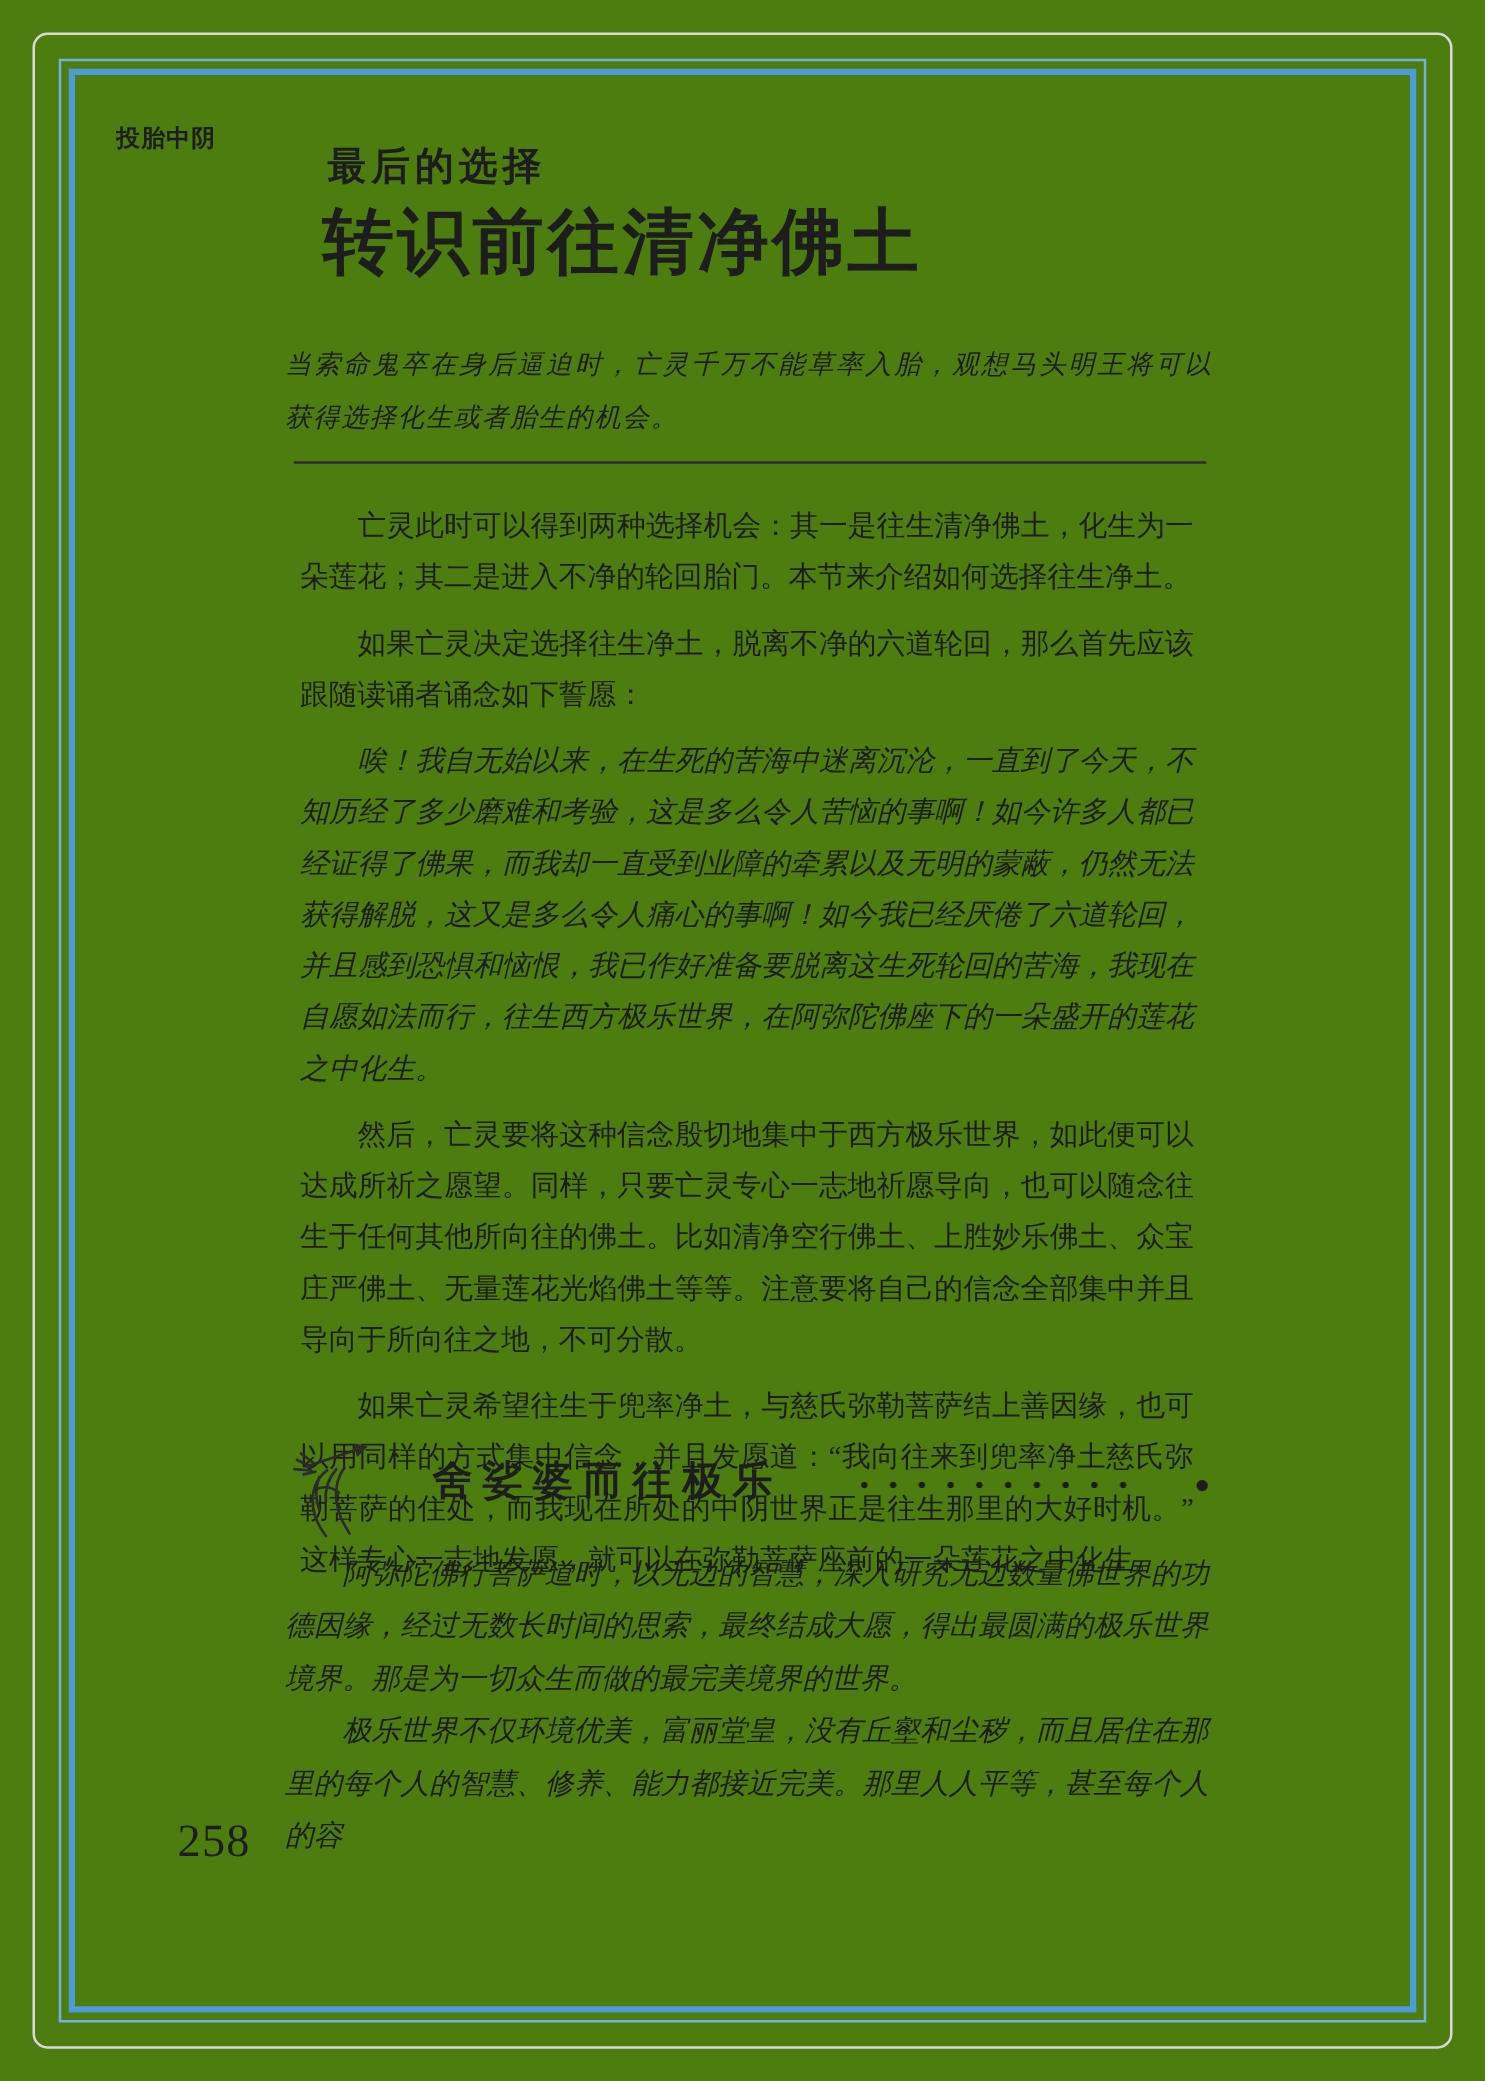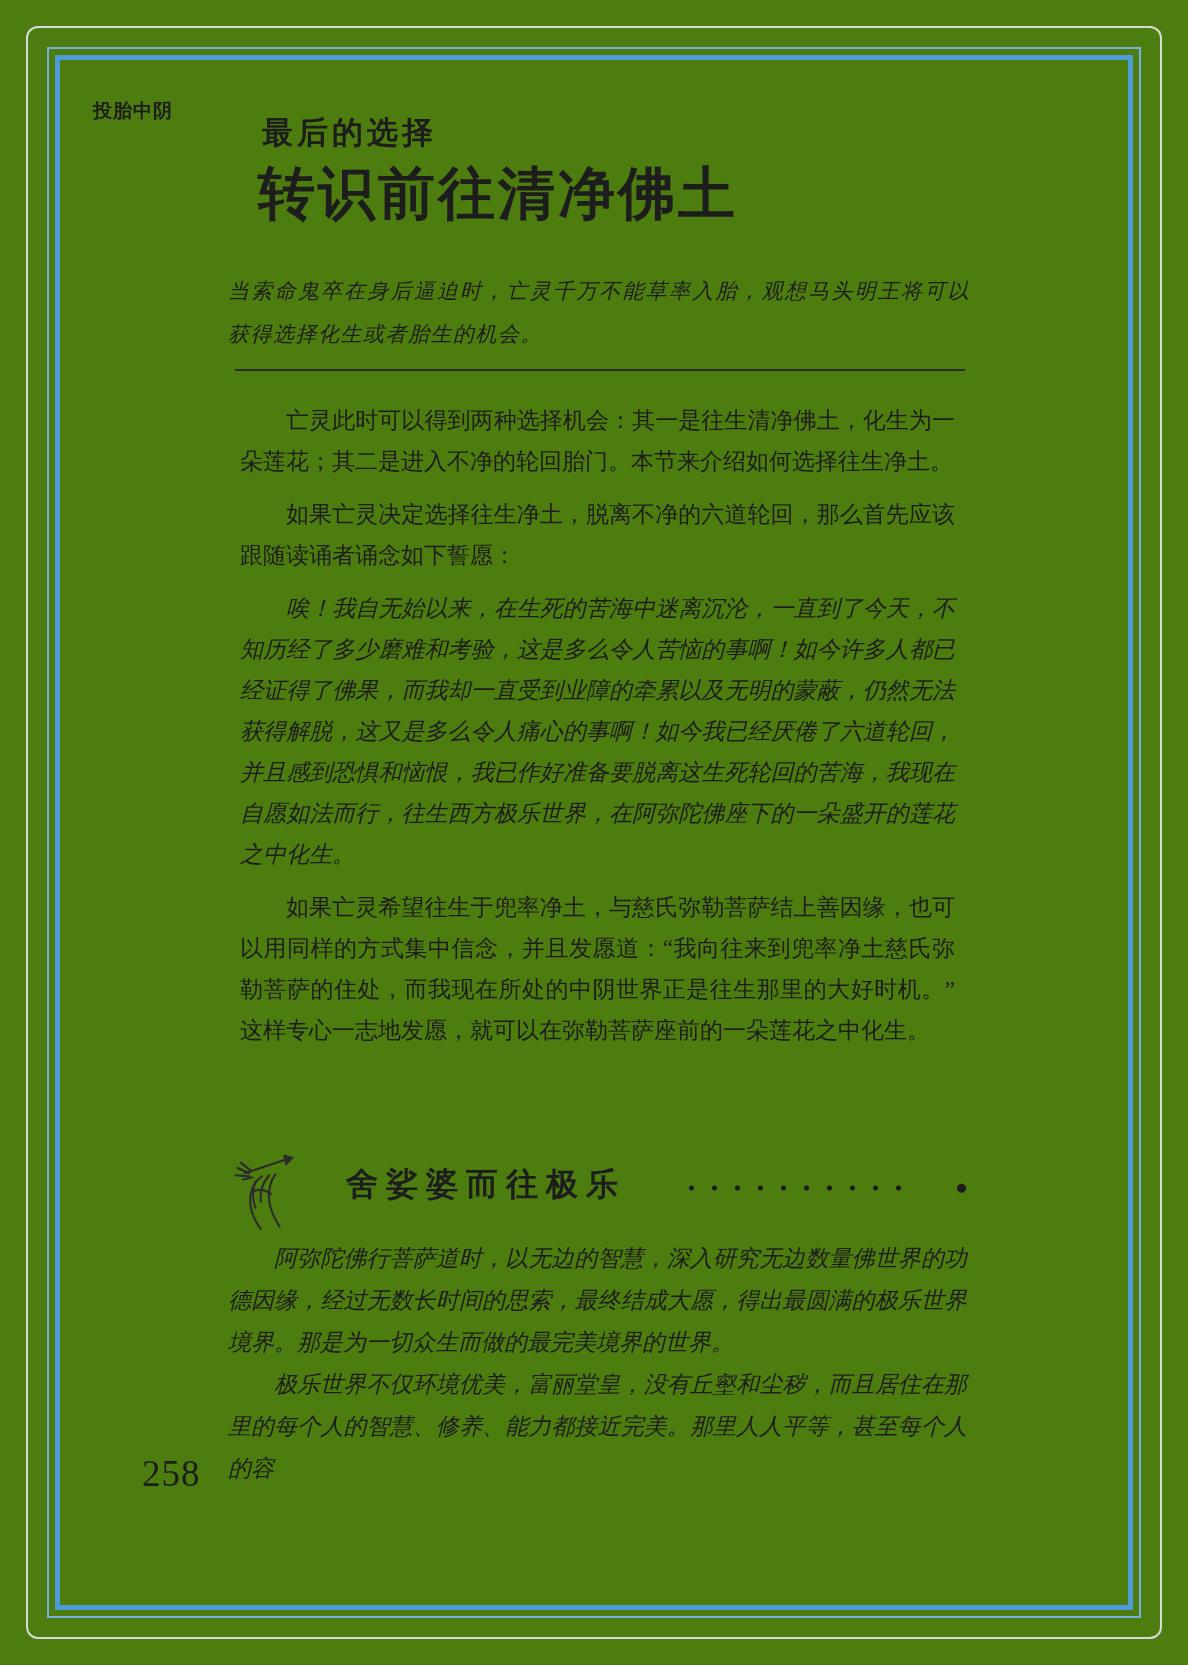--- a/index.html
+++ b/index.html
@@ -98,20 +98,21 @@
   <h1 class="page-title" style="margin:0">转识前往清净佛土</h1>
 
   <div class="lede">当索命鬼卒在身后逼迫时，亡灵千万不能草率入胎，观想马头明王将可以获得选择化生或者胎生的机会。</div>
 
   <div class="rule"></div>
 
   <div class="body-col">
     <p>亡灵此时可以得到两种选择机会：其一是往生清净佛土，化生为一朵莲花；其二是进入不净的轮回胎门。本节来介绍如何选择往生净土。</p>
     <p>如果亡灵决定选择往生净土，脱离不净的六道轮回，那么首先应该跟随读诵者诵念如下誓愿：</p>
     <p class="kai">唉！我自无始以来，在生死的苦海中迷离沉沦，一直到了今天，不知历经了多少磨难和考验，这是多么令人苦恼的事啊！如今许多人都已经证得了佛果，而我却一直受到业障的牵累以及无明的蒙蔽，仍然无法获得解脱，这又是多么令人痛心的事啊！如今我已经厌倦了六道轮回，并且感到恐惧和恼恨，我已作好准备要脱离这生死轮回的苦海，我现在自愿如法而行，往生西方极乐世界，在阿弥陀佛座下的一朵盛开的莲花之中化生。</p>
+    <p>然后，亡灵要将这种信念殷切地集中于西方极乐世界，如此便可以达成所祈之愿望。同样，只要亡灵专心一志地祈愿导向，也可以随念往生于任何其他所向往的佛土。比如清净空行佛土、上胜妙乐佛土、众宝庄严佛土、无量莲花光焰佛土等等。注意要将自己的信念全部集中并且导向于所向往之地，不可分散。</p>
     <p>如果亡灵希望往生于兜率净土，与慈氏弥勒菩萨结上善因缘，也可以用同样的方式集中信念，并且发愿道：“我向往来到兜率净土慈氏弥勒菩萨的住处，而我现在所处的中阴世界正是往生那里的大好时机。”这样专心一志地发愿，就可以在弥勒菩萨座前的一朵莲花之中化生。</p>
   </div>
 
   <div class="section-head">
     <svg class="hand-icon" viewBox="0 0 70 80" aria-hidden="true">
       <g fill="none" stroke="#2b2b2b" stroke-width="2" stroke-linecap="round" stroke-linejoin="round">
         <path d="M14 24 L53 11"></path>
         <path d="M51 7 l9 2 -7 7 z" fill="#2b2b2b" stroke-width="1"></path>
         <path d="M7 19 l11 5 M5 26 l13 1 M10 14 l9 7 M12 30 l9 -2"></path>
         <path d="M30 27 c-7 5 -11 13 -11 23 c0 10 4 19 10 27"></path>

